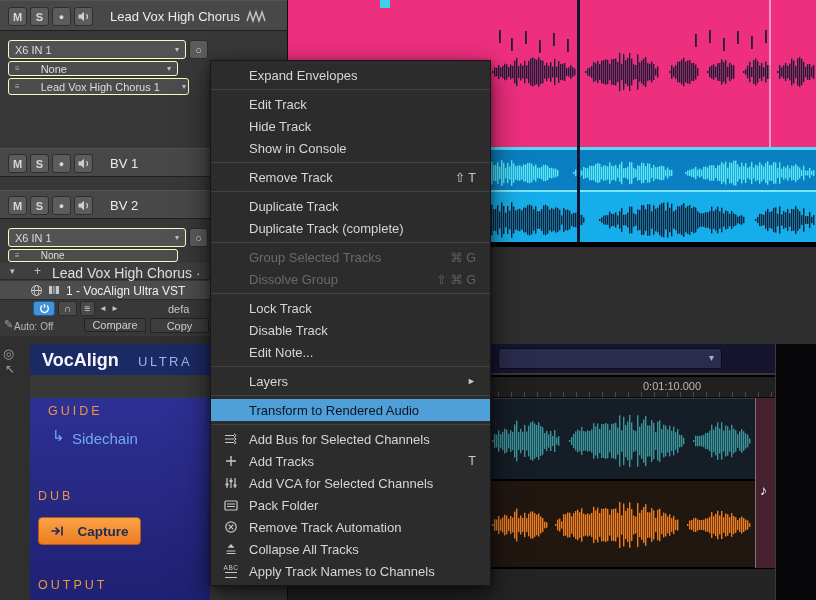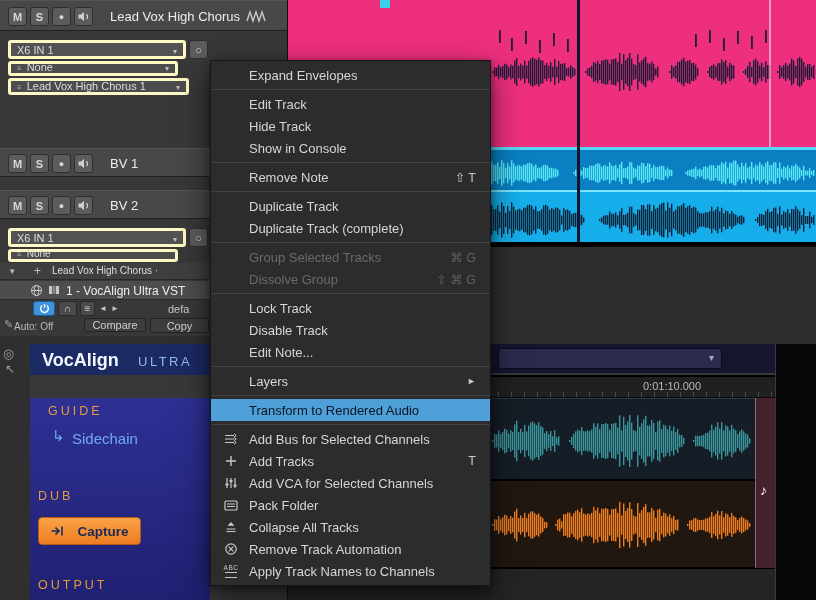--- a/index.html
+++ b/index.html
@@ -5,22 +5,22 @@
   html,body{margin:0;padding:0;background:#1a1a1a;}
   #app{position:relative;width:816px;height:600px;overflow:hidden;background:#383838;
        font-family:"Liberation Sans",sans-serif;-webkit-font-smoothing:antialiased;}
   .a{position:absolute;}
   
   .console{left:0;top:0;width:287px;height:600px;background:#383838;border-right:1px solid #101010;z-index:2;}
   .thead{left:0;width:287px;background:#484848;border-top:1px solid #545454;border-bottom:1px solid #202020;box-sizing:border-box;}
   .sb{width:19px;height:19px;background:#5c5c5c;border:1px solid #2e2e2e;border-radius:3px;color:#d8d8d8;
       font-size:11px;font-weight:bold;display:flex;align-items:center;justify-content:center;box-sizing:border-box;}
   .ttl{color:#ececec;font-size:13px;white-space:nowrap;}
-  .dd{background:#525252;border:3px solid #fef9c3;border-radius:3px;color:#dedede;font-size:11px;
-      display:flex;align-items:flex-end;padding:0 6px;box-sizing:border-box;white-space:nowrap;}
+  .dd{background:#525252;border:1px solid #fef9c3;border-radius:3px;color:#dedede;font-size:11px;
+      display:flex;align-items:center;padding:0 6px;box-sizing:border-box;white-space:nowrap;gap:16px;}
   .dd .arr{margin-left:auto;font-size:8px;color:#c0c0c0;padding-left:6px;}
   .dd .pre{font-size:8px;color:#b5b5b5;margin-right:5px;}
   .smallbtn{background:#3d3d3d;border:1px solid #232323;border-radius:2px;color:#cfcfcf;font-size:11px;
       display:flex;align-items:center;justify-content:center;box-sizing:border-box;}
   .glyphbtn{background:#4a4a4a;border:1px solid #2a2a2a;border-radius:2px;color:#cfcfcf;font-size:10px;
       display:flex;align-items:center;justify-content:center;box-sizing:border-box;}
   .stripico{color:#9f9f9f;}
   
   .pink{background:var(--pink,#ee2f7e);}
   .stripe1{background:var(--bluemid,#0a80c2);border-top:3px solid #55d9f7;box-sizing:border-box;}
@@ -1073,21 +1073,21 @@
       <span style="font-weight:normal;">○</span>
       </div>
     <div class="a dd" style="left:8px;top:249px;width:170px;height:13px;background:#4c4c4c;font-size:10px;">
       <span class="pre">≡</span>
       <span>None</span>
     </div>
 
     <div class="a" style="left:0;top:263px;width:287px;height:17px;background:#3f3f3f;border-bottom:1px solid #2a2a2a;box-sizing:border-box;">
       <span class="a" style="left:10px;top:3px;font-size:9px;color:#c0c0c0;">▾</span>
       <span class="a" style="left:34px;top:1px;font-size:12px;color:#c0c0c0;">+</span>
-      <span class="a" style="left:52px;top:2px;font-size:10px;color:#dedede;white-space:nowrap;">Lead Vox High Chorus ·</span>
+      <span class="a" style="left:52px;top:2px;font-size:14px;color:#dedede;white-space:nowrap;">Lead Vox High Chorus ·</span>
     </div>
     <div class="a" style="left:0;top:281px;width:287px;height:19px;background:#4d4d4d;border-bottom:1px solid #2a2a2a;box-sizing:border-box;">
       <svg class="a" style="left:30px;top:3px;" width="13" height="13" viewBox="0 0 13 13">
         <circle cx="6.5" cy="6.5" r="5" stroke="#c8c8c8" fill="none"></circle>
           <ellipse cx="6.5" cy="6.5" rx="2.2" ry="5" stroke="#c8c8c8" fill="none"></ellipse>
           <path d="M1.5 6.5 h10" stroke="#c8c8c8"></path>
         </svg>
       <svg class="a" style="left:48px;top:3px;" width="12" height="12" viewBox="0 0 12 12">
         <rect x="1" y="2" width="3" height="8" fill="#c8c8c8"></rect>
           <rect x="4.5" y="2" width="3" height="8" fill="#8a8a8a"></rect>
@@ -1157,21 +1157,21 @@
         <span class="ml">Edit Track</span>
       </div>
     <div class="mi">
         <span class="ml">Hide Track</span>
       </div>
     <div class="mi">
         <span class="ml">Show in Console</span>
       </div>
     <div class="sep"></div>
     <div class="mi">
-        <span class="ml">Remove Note</span>
+        <span class="ml">Remove Track</span>
         <span class="ms">⇧ T</span>
       </div>
     <div class="sep"></div>
     <div class="mi">
         <span class="ml">Duplicate Track</span>
       </div>
     <div class="mi">
         <span class="ml">Duplicate Track (complete)</span>
       </div>
     <div class="sep"></div>
@@ -1235,36 +1235,36 @@
           <svg width="16" height="14" viewBox="0 0 16 14">
             <rect x="2" y="3" width="12" height="9" rx="1" stroke="#c8c8c8" fill="none" stroke-width="1.2"></rect>
             <path d="M4 6h8M4 8.5h8" stroke="#c8c8c8" stroke-width="1"></path>
           </svg>
         </span>
       <span class="ml">Pack Folder</span>
       </div>
     <div class="mi">
       <span class="mic">
           <svg width="16" height="14" viewBox="0 0 16 14">
+            <circle cx="8" cy="7" r="5.2" stroke="#c8c8c8" fill="none" stroke-width="1.2"></circle>
+            <path d="M5.7 4.7 l4.6 4.6 M10.3 4.7 l-4.6 4.6" stroke="#c8c8c8" stroke-width="1.2"></path>
+          </svg>
+        </span>
+      <span class="ml">Remove Track Automation</span>
+      </div>
+    <div class="mi">
+      <span class="mic">
+          <svg width="16" height="14" viewBox="0 0 16 14">
             <path d="M8 2 L11.5 5.8 H4.5 Z" fill="#c8c8c8"></path>
             <path d="M3.5 9h9M3.5 11.5h9" stroke="#c8c8c8" stroke-width="1.2"></path>
           </svg>
         </span>
       <span class="ml">Collapse All Tracks</span>
       </div>
     <div class="mi">
-      <span class="mic">
-          <svg width="16" height="14" viewBox="0 0 16 14">
-            <circle cx="8" cy="7" r="5.2" stroke="#c8c8c8" fill="none" stroke-width="1.2"></circle>
-            <path d="M5.7 4.7 l4.6 4.6 M10.3 4.7 l-4.6 4.6" stroke="#c8c8c8" stroke-width="1.2"></path>
-          </svg>
-        </span>
-      <span class="ml">Remove Track Automation</span>
-      </div>
-    <div class="mi">
       <span class="mic abcic">
           <i>ABC</i>
           <b></b>
         </span>
       <span class="ml">Apply Track Names to Channels</span>
       </div>
   </div>
 
 </div>
 

